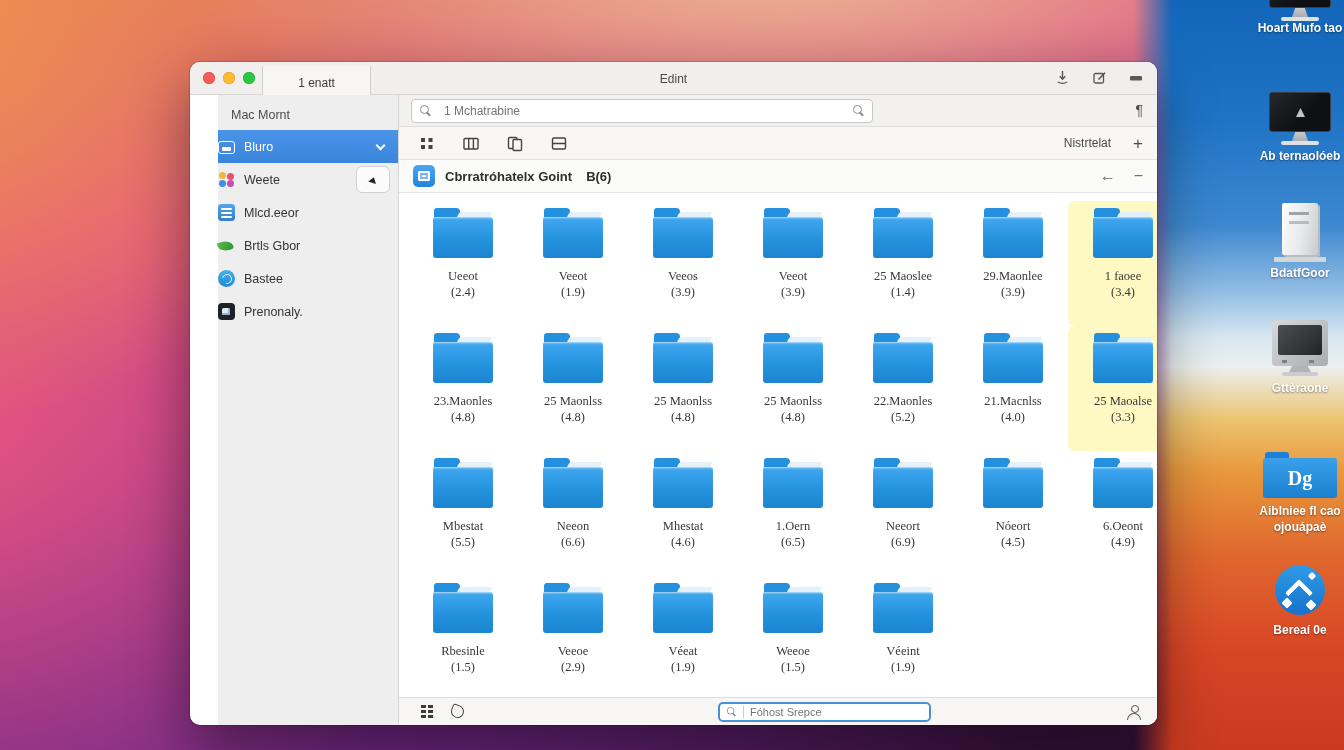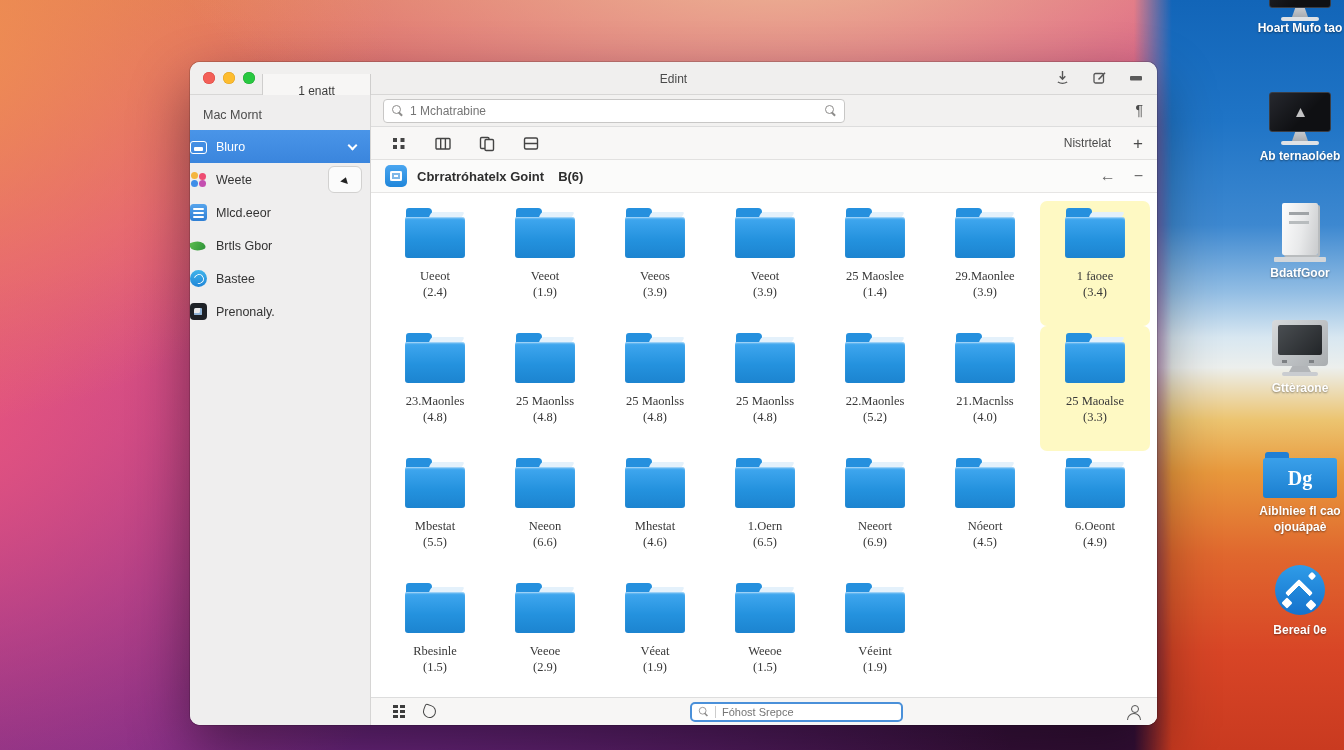--- a/index.html
+++ b/index.html
@@ -21,29 +21,29 @@
   
   .window { position:absolute; left:190px; top:62px; width:967px; height:663px; z-index:2;
     background:#fff; border-radius:10px; overflow:hidden;
     box-shadow:0 25px 60px rgba(0,0,0,.45), 0 0 0 1px rgba(0,0,0,.15); display:flex; flex-direction:column; }
   .titlebar { height:33px; background:#f0efee; border-bottom:1px solid #d8d7d6; position:relative; flex:0 0 auto; }
   .lights { position:absolute; left:13px; top:10px; display:flex; gap:8px; }
   .light { width:12px; height:12px; border-radius:50%; }
   .light.r { background:#f35f57; box-shadow:inset 0 0 0 .5px #d8453e; }
   .light.y { background:#fdbc2e; box-shadow:inset 0 0 0 .5px #dda021; }
   .light.g { background:#28c840; box-shadow:inset 0 0 0 .5px #1ea52f; }
-  .tab { position:absolute; left:72px; top:12px; width:109px; height:33px; background:#f7f6f5;
+  .tab { position:absolute; left:72px; top:4px; width:109px; height:33px; background:#f7f6f5;
     border-left:1px solid #cfcecd; border-right:1px solid #cfcecd; display:flex; align-items:center; justify-content:center;
     font-size:12px; color:#3c3c3c; }
   .win-title { position:absolute; left:0; right:0; top:0; height:33px; display:flex; align-items:center; justify-content:center;
     font-size:12px; color:#4a4a4a; pointer-events:none; }
   .tb-actions { position:absolute; right:14px; top:8px; display:flex; gap:22px; align-items:center; }
   .tb-actions svg { display:block; }
 
-  .win-body { flex:1; display:flex; min-height:0; }
+  .win-body { flex:1; display:flex; min-height:0;margin-left:28px; }
   
   .sidebar { width:181px; background:#efeeee; border-right:1px solid #d6d5d4; flex:0 0 auto; padding-top:4px; position:relative; }
   .sb-section { font-size:12.5px; color:#4c4c4c; padding:9px 0 8px 13px; }
   .sb-item { height:33px; display:flex; align-items:center; gap:9px; font-size:12.5px; color:#333; position:relative; cursor:default; }
   .sb-item.sel { background:linear-gradient(180deg,#4a95e8,#3a85dd); color:#fff; }
   .sb-chev { position:absolute; right:14px; top:12px; width:7px; height:7px; border-right:2px solid #fff; border-bottom:2px solid #fff; transform:rotate(45deg); }
   .sb-btn { position:absolute; right:8px; top:3px; width:34px; height:27px; background:#fbfbfb; border:1px solid #d2d1d0; border-radius:6px;
     display:flex; align-items:center; justify-content:center; }
   .sb-btn i { width:0; height:0; border-left:4px solid transparent; border-right:4px solid transparent; border-bottom:6px solid #222; transform:rotate(18deg); display:block; }
   
@@ -59,21 +59,21 @@
   .ic-pin::before { content:''; position:absolute; width:5px; height:5px; border-radius:50%; background:#e84a4a; left:6px; top:1px;
     box-shadow:-6px 5px 0 #f49b2e, 6px 5px 0 #b04fc4, -4px 11px 0 #3f8ee8, 5px 11px 0 #e85a9a, 0 7px 0 #6a6a6a; }
   .ic-refresh { background:linear-gradient(180deg,#41b4ea,#1f86d8); border-radius:50%; }
   .ic-refresh::after { content:''; position:absolute; left:4px; top:4px; width:8px; height:8px; border:1.8px solid #fff; border-left-color:transparent; border-radius:50%; transform:rotate(-30deg); }
   .ic-dark { background:#1e2126; border-radius:4px; }
   .ic-dark::after { content:''; position:absolute; left:4px; top:5px; width:8px; height:7px; background:#e8e8ea; border-radius:1.5px; box-shadow:inset -2px -2px 0 #8fb4d8; }
 
   
   .main { flex:1; display:flex; flex-direction:column; min-width:0; background:#fff; }
   .search-row { height:32px; background:#f2f1f0; border-bottom:1px solid #ddd; display:flex; align-items:center; padding-left:12px; position:relative; flex:0 0 auto; }
-  .search-box { width:462px; height:24px; background:#fff; border:1px solid #c8c7c6; border-radius:4px; display:flex; align-items:center; padding:0 8px; gap:7px; }
+  .search-box { width:462px; height:24px; background:#fff; border:1px solid #c8c7c6; border-radius:4px; display:flex; align-items:center; padding:0 8px; gap:13px; }
   .search-box input { flex:1; border:none; outline:none; font-size:12px; color:#333; background:transparent; font-family:"Liberation Sans",sans-serif; }
   .mag { width:11px; height:12px; position:relative; flex:0 0 auto; }
   .mag::before { content:''; position:absolute; width:7px; height:7px; border:1.5px solid #8e8d8c; border-radius:50%; left:0; top:0; }
   .mag::after { content:''; position:absolute; width:5px; height:1.6px; background:#8e8d8c; transform:rotate(45deg); left:6px; top:8px; }
   .pilcrow { position:absolute; right:14px; top:7px; font-size:14px; color:#4a4a4a; }
 
   .toolbar { height:33px; background:#f8f7f6; border-bottom:1px solid #e2e1e0; display:flex; align-items:center; padding:0 14px 0 20px; gap:26px; flex:0 0 auto; position:relative; }
   .toolbar svg { display:block; }
   .tbar-right { margin-left:auto; display:flex; align-items:center; gap:22px; }
   .tbar-label { font-size:12px; color:#4a4a4a; }

